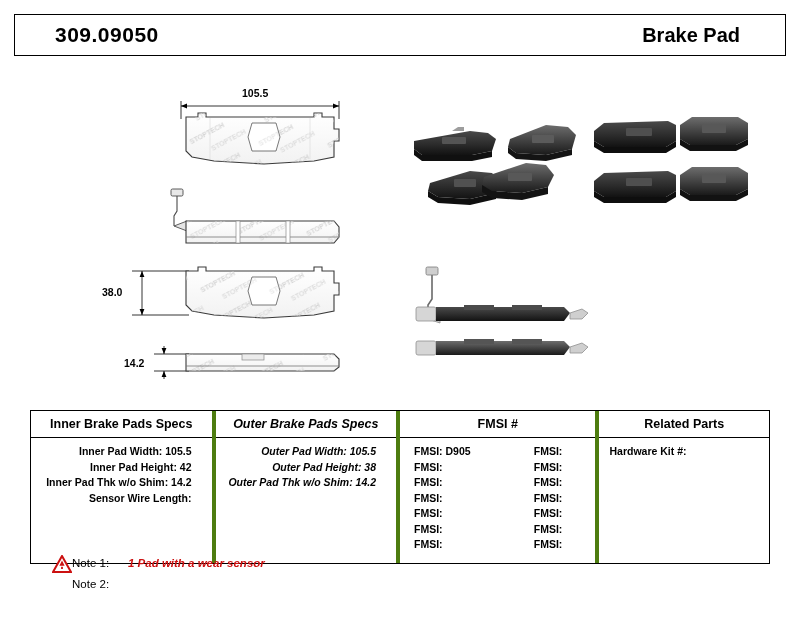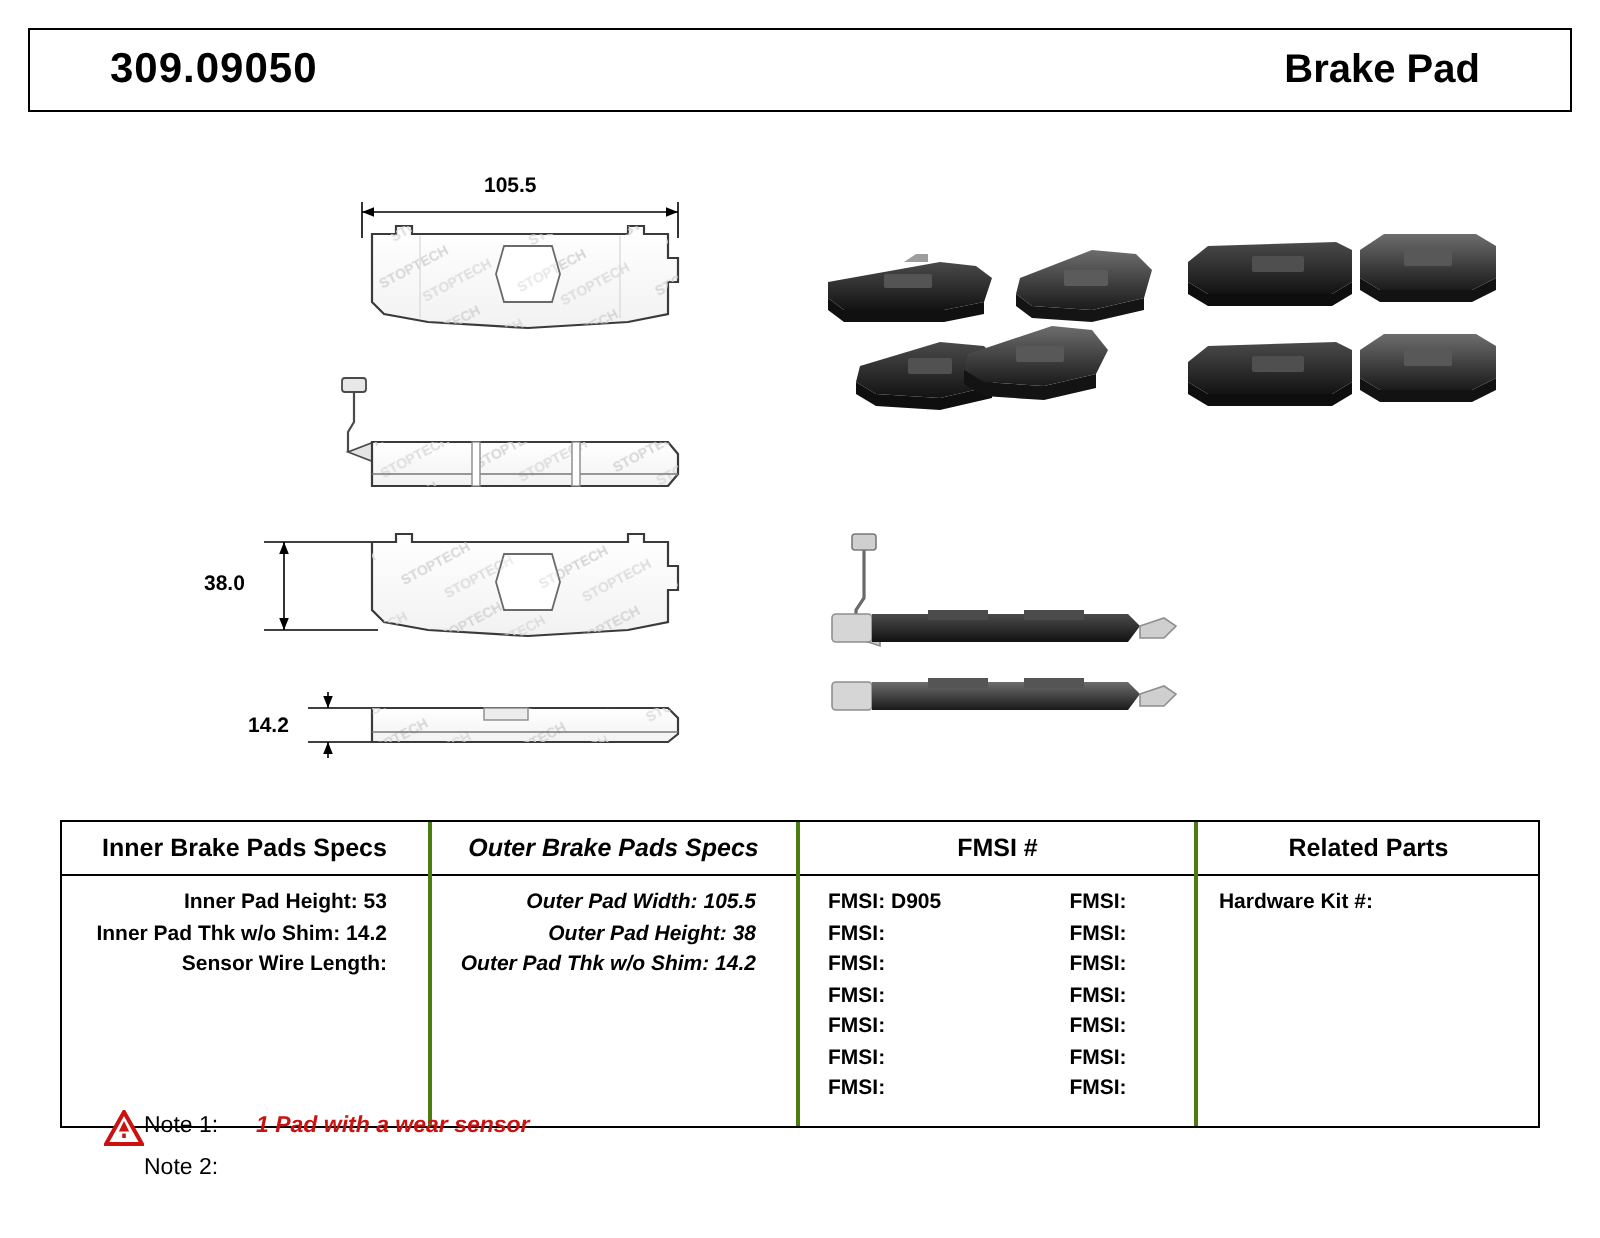--- a/index.html
+++ b/index.html
@@ -67,21 +67,21 @@
   .specs {
     position: absolute;
     left: 30px;
     top: 410px;
     width: 740px;
     border: 1px solid #000;
     box-sizing: border-box;
     display: flex;
   }
   .spec-col {
-    border-right: 2px solid #4d7c0f;
+    border-right: 4px solid #4d7c0f;
     box-sizing: border-box;
   }
   .spec-col:last-child { border-right: none; }
   .spec-col .col-head {
     text-align: center;
     font-size: 12.5px;
     font-weight: bold;
     padding: 6px 2px 6px 2px;
     border-bottom: 1px solid #000;
   }
@@ -345,21 +345,22 @@
     <div class="dim-label" style="left:228px; top:16px;">105.5</div>
     <div class="dim-label" style="left:88px; top:215px;">38.0</div>
     <div class="dim-label" style="left:110px; top:286px;">14.2</div>
   </div>
 
   <div class="specs">
 
     <div class="spec-col" style="width:185px;">
       <div class="col-head">Inner Brake Pads Specs</div>
       <div class="col-body">
-        <div class="spec-line">Inner Pad Height: 53</div>
+        <div class="spec-line">Inner Pad Width: 105.5</div>
+        <div class="spec-line">Inner Pad Height: 42</div>
         <div class="spec-line">Inner Pad Thk w/o Shim: 14.2</div>
         <div class="spec-line">Sensor Wire Length:</div>
       </div>
     </div>
 
     <div class="spec-col" style="width:185px;font-style:italic;">
       <div class="col-head">Outer Brake Pads Specs</div>
       <div class="col-body">
         <div class="spec-line">Outer Pad Width: 105.5</div>
         <div class="spec-line">Outer Pad Height: 38</div>

